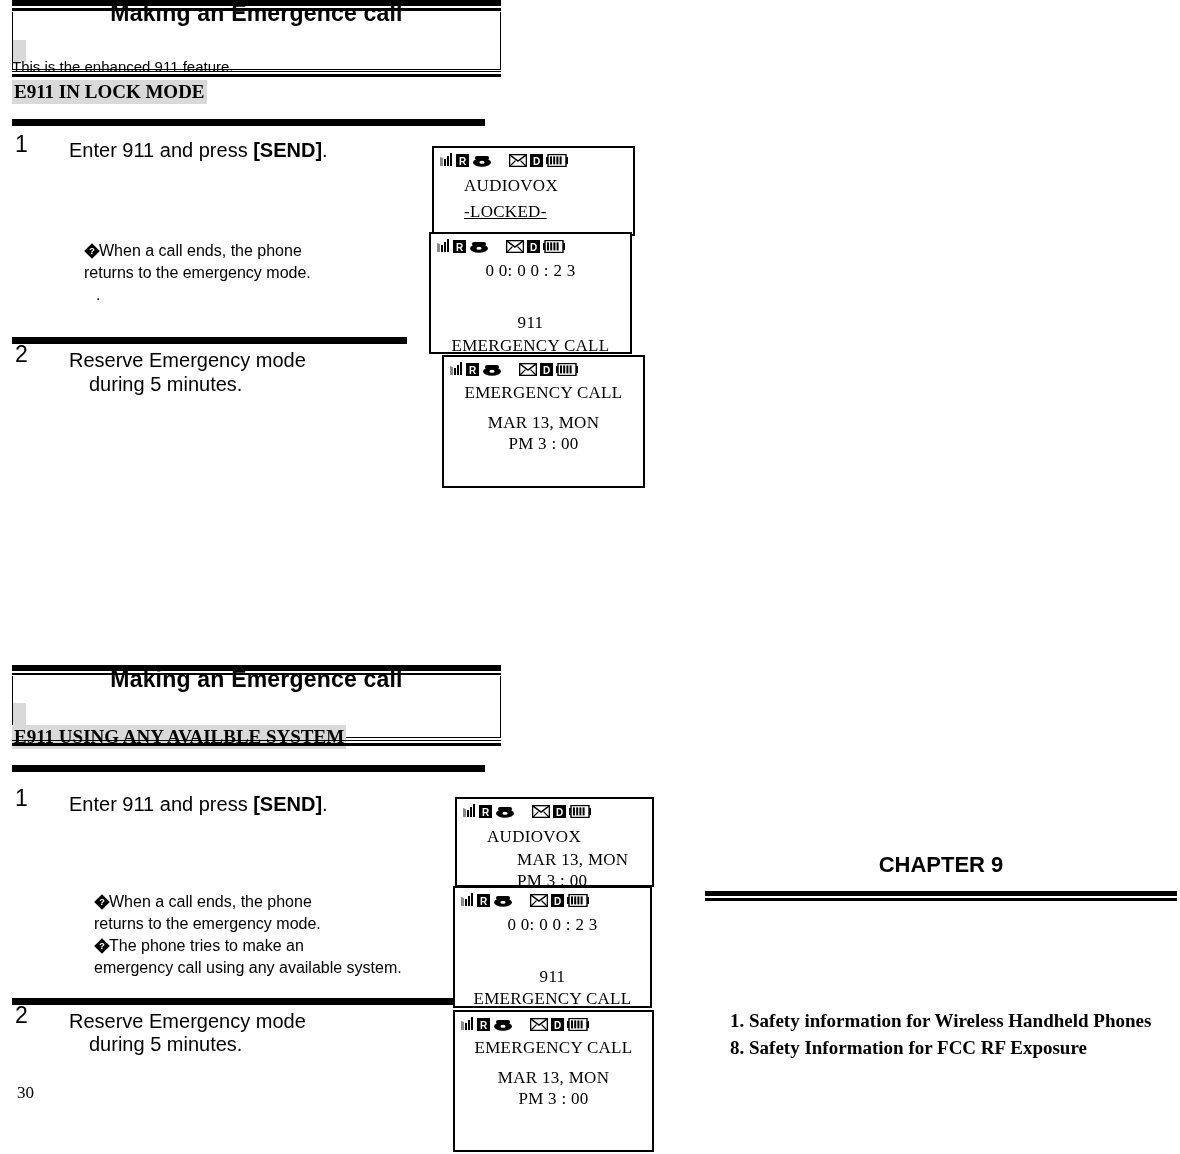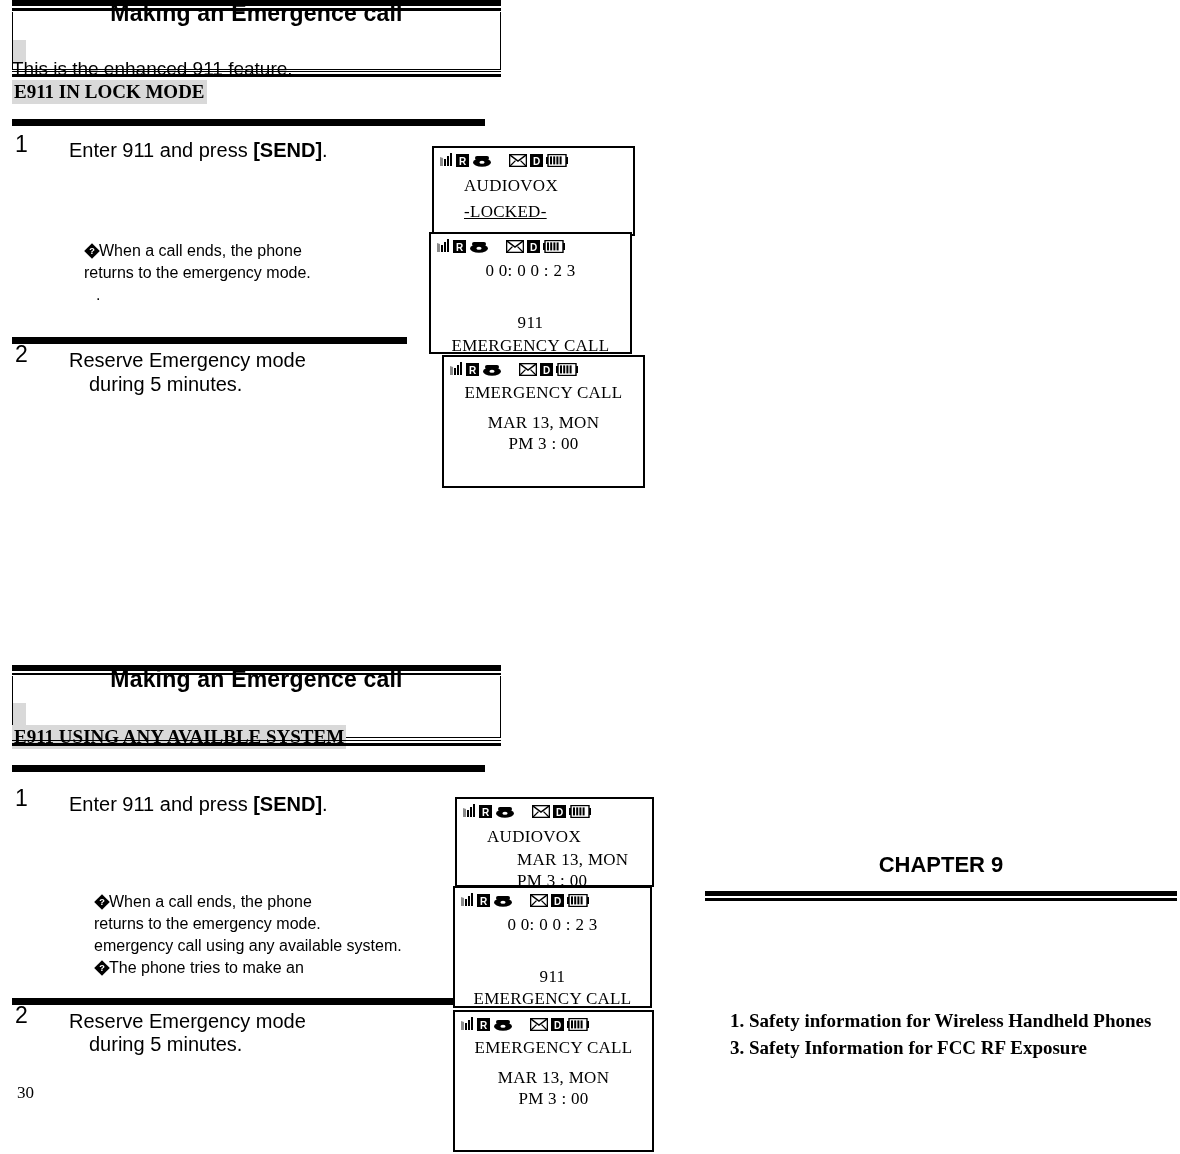--- a/index.html
+++ b/index.html
@@ -24,21 +24,21 @@
     letter-spacing:.2px;
     white-space:nowrap;
   }
   .hdr-graybox {
     position:absolute;
     background:#d9d9d9;
     width:14px;
   }
   .hdr-note {
     position:absolute;
-    font-size:19px;
+    font-size:15px;
     white-space:nowrap;
   }
   .hdr-tag {
     position:absolute;
     background:#d9d9d9;
     font-family:"Liberation Serif", serif;
     font-weight:bold;
     font-size:19px;
     white-space:nowrap;
     padding:1px 2px 1px 2px;
@@ -335,22 +335,22 @@
     <div class="rule-thick" style="left:0;top:765px;width:473px;height:7px;"></div>
 
     <div class="step-num" style="left:3px;top:785px;">1</div>
     <div class="step-text" style="left:57px;top:791px;">
       <span>Enter 911 and press </span><b>[SEND]</b><span>.</span>
     </div>
 
     <div class="bullet-blk" style="left:84px;top:891px;width:360px;">
       <div><span class="dia"></span><span>When a call ends, the phone</span></div>
       <div style="margin-left:-2px;">returns to the emergency mode.</div>
+      <div><span class="dia"></span><span>The phone tries to make an</span></div>
       <div style="margin-left:-2px;">emergency call using any available system.</div>
-      <div><span class="dia"></span><span>The phone tries to make an</span></div>
     </div>
 
     <div class="rule-thick" style="left:0;top:998px;width:443px;height:7px;"></div>
 
     <div class="step-num" style="left:3px;top:1002px;">2</div>
     <div class="step-text" style="left:57px;top:1008px;">Reserve Emergency mode</div>
     <div class="step-text" style="left:77px;top:1031px;">during 5 minutes.</div>
 
     <div class="lcd" style="left:443px;top:797px;width:199px;height:90px;">
       <div class="lcd-status">
@@ -478,18 +478,18 @@
       <div class="lcd-line" style="top:77px;">PM 3 : 00</div>
     </div>
   </div>
 
   <div style="position:absolute;left:693px;top:845px;width:472px;height:230px;">
     <div class="chap-title" style="top:7px;">CHAPTER 9</div>
     <div class="rule-thin" style="left:0;top:884px;"></div>
     <div style="position:absolute;left:0;top:46px;width:472px;height:5px;background:#000;"></div>
     <div style="position:absolute;left:0;top:53px;width:472px;height:3px;background:#000;"></div>
     <div class="chap-item" style="left:25px;top:165px;">1. Safety information for Wireless Handheld Phones</div>
-    <div class="chap-item" style="left:25px;top:192px;">3. Safety Information for FCC RF Exposure</div>
+    <div class="chap-item" style="left:25px;top:192px;">8. Safety Information for FCC RF Exposure</div>
   </div>
 
   <div class="pagenum" style="left:5px;top:1083px;">30</div>
 
 </div>
 
 </body></html>

